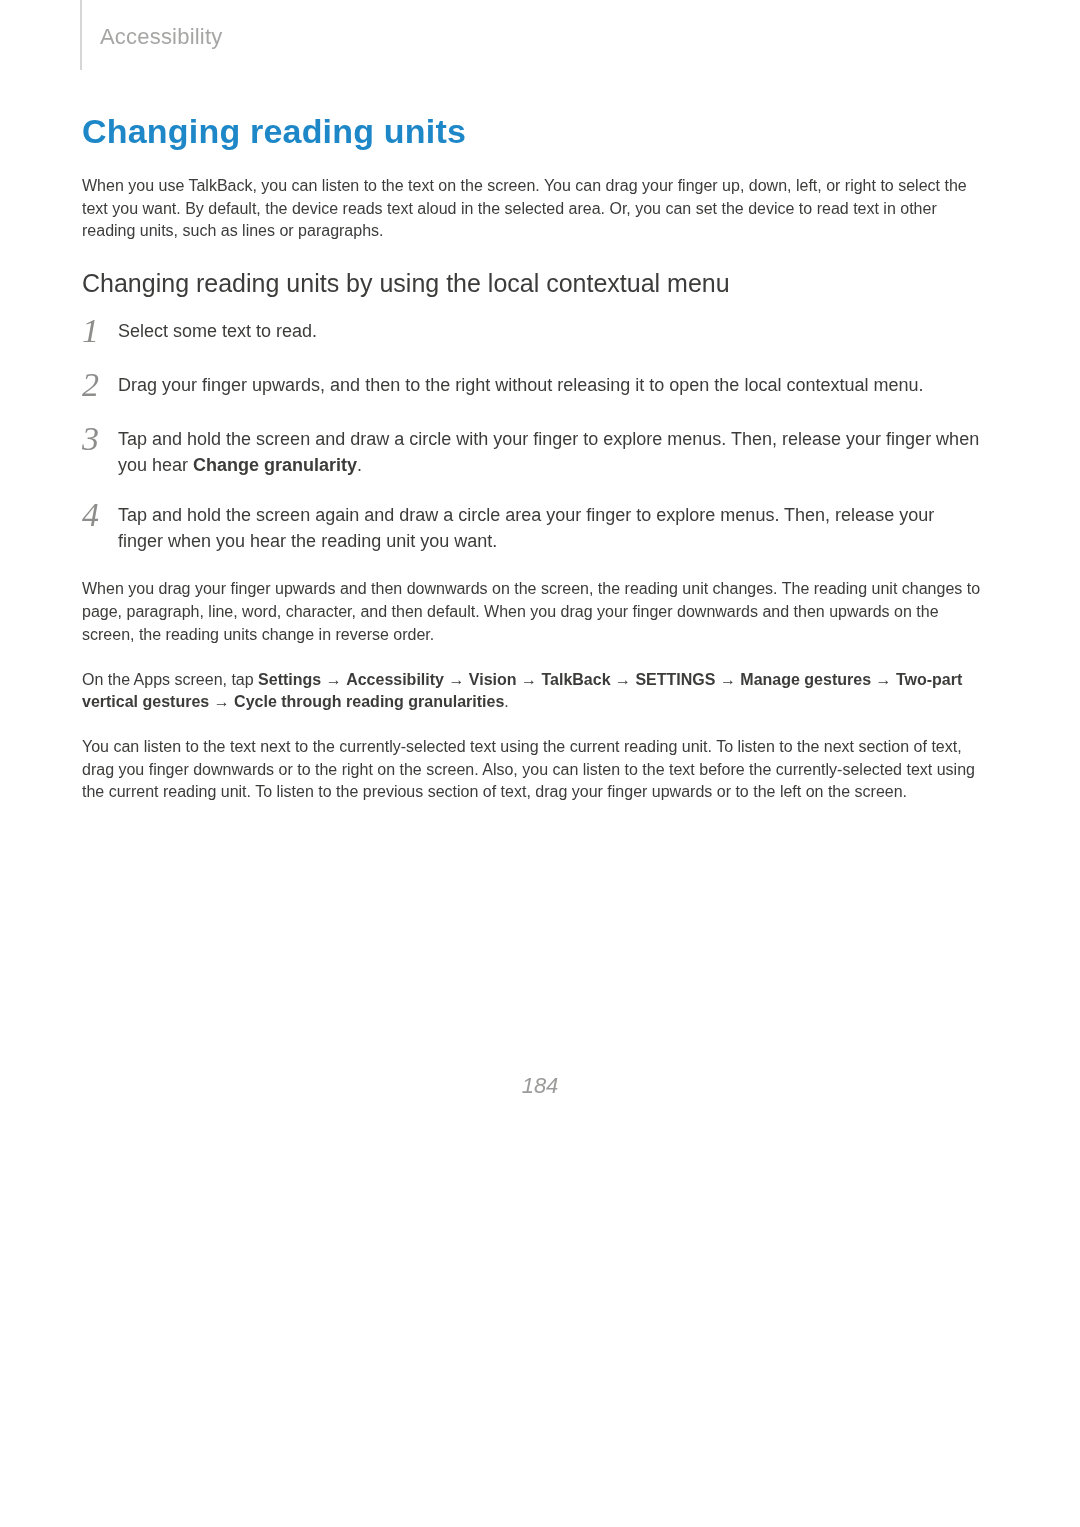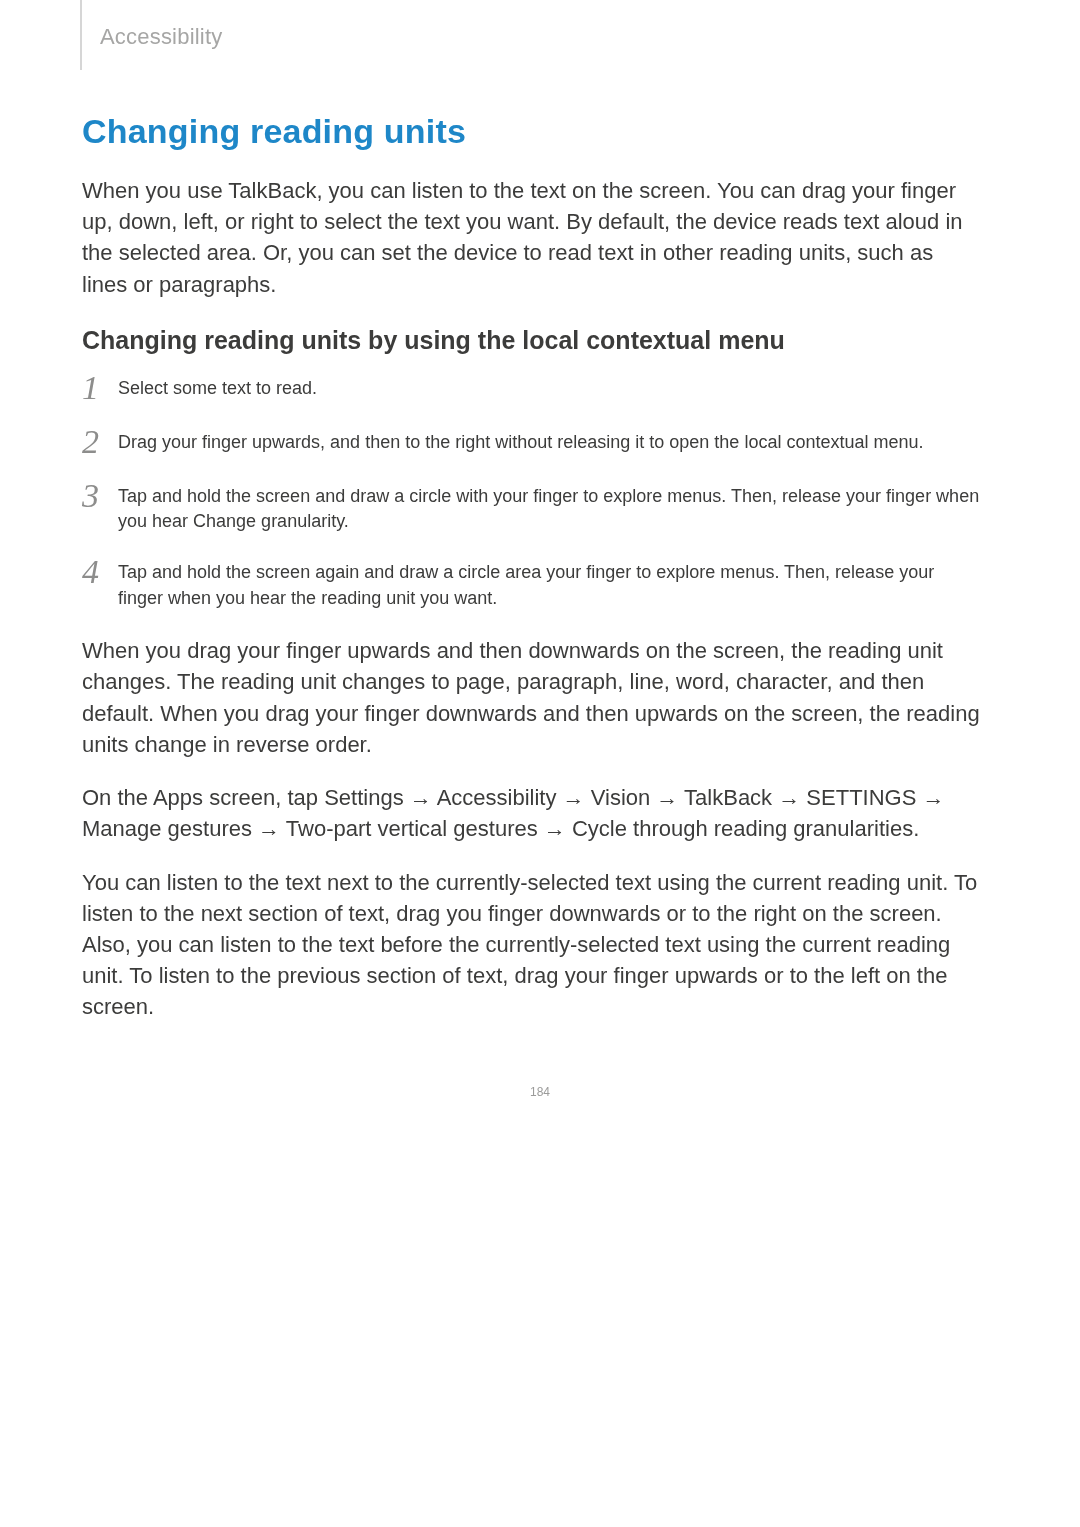--- a/index.html
+++ b/index.html
@@ -2,30 +2,30 @@
 <html><head>
 <meta charset="utf-8">
 <style>
   * { box-sizing: border-box; margin: 0; padding: 0; }
   html, body { width: 1080px; height: 1527px; background: #ffffff; font-family: "Segoe UI", "Helvetica Neue", Arial, sans-serif; }
   .page { position: relative; width: 1080px; height: 1161px; padding: 20px 82px 0 82px; color: #3c3c3b; }
   .corner-line { position: absolute; top: 0; left: 80px; width: 2px; height: 70px; background: #d6d6d6; }
   .header-label { position: absolute; top: 24px; left: 100px; font-size: 22px; color: #a6a6a5; font-weight: 400; letter-spacing: 0.2px; }
   .content { position: absolute; top: 112px; left: 82px; right: 98px; }
   .h2 { font-size: 34px; font-weight: 600; color: #1e87c8; margin-bottom: 24px; letter-spacing: 0.2px; }
-  .para { font-size: 22px; line-height: 1.42; color: #3c3c3b; margin-bottom: 26px; }
-  .h3 { font-size: 25px; font-weight: 700; color: #3c3c3b; margin-top: 2px; margin-bottom: 20px; }
+  .para { font-size: 16px; line-height: 1.42; color: #3c3c3b; margin-bottom: 26px; }
+  .h3 { font-size: 25px; font-weight: 400; color: #3c3c3b; margin-top: 2px; margin-bottom: 20px; }
   .steps { margin-bottom: 8px; }
   .step { display: flex; align-items: flex-start; margin-bottom: 24px; }
   .step-num { font-family: "Times New Roman", Georgia, serif; font-style: italic; font-weight: 400; font-size: 34px; color: #8d8d8c; width: 36px; flex: 0 0 36px; line-height: 1.0; margin-top: -4px; }
   .step-body { font-size: 18px; line-height: 1.42; color: #3c3c3b; flex: 1; padding-top: 1px; }
-  .strong { font-weight: 400; color: #3c3c3b; }
+  .strong { font-weight: 700; color: #3c3c3b; }
   .link { color: #1e87c8; }
   .arrow { font-weight: 400; }
-  .page-num { position: absolute; bottom: 62px; left: 0; right: 0; text-align: center; font-size: 12px; color: #9b9b9a; }
+  .page-num { position: absolute; bottom: 62px; left: 0; right: 0; text-align: center; font-size: 22px; color: #9b9b9a; font-style: italic; }
 </style>
 </head>
 <body>
 
 <div class="page">
   <div class="corner-line"></div>
   <div class="header-label">Accessibility</div>
 
   <div class="content">
     <div class="h2">Changing reading units</div>

